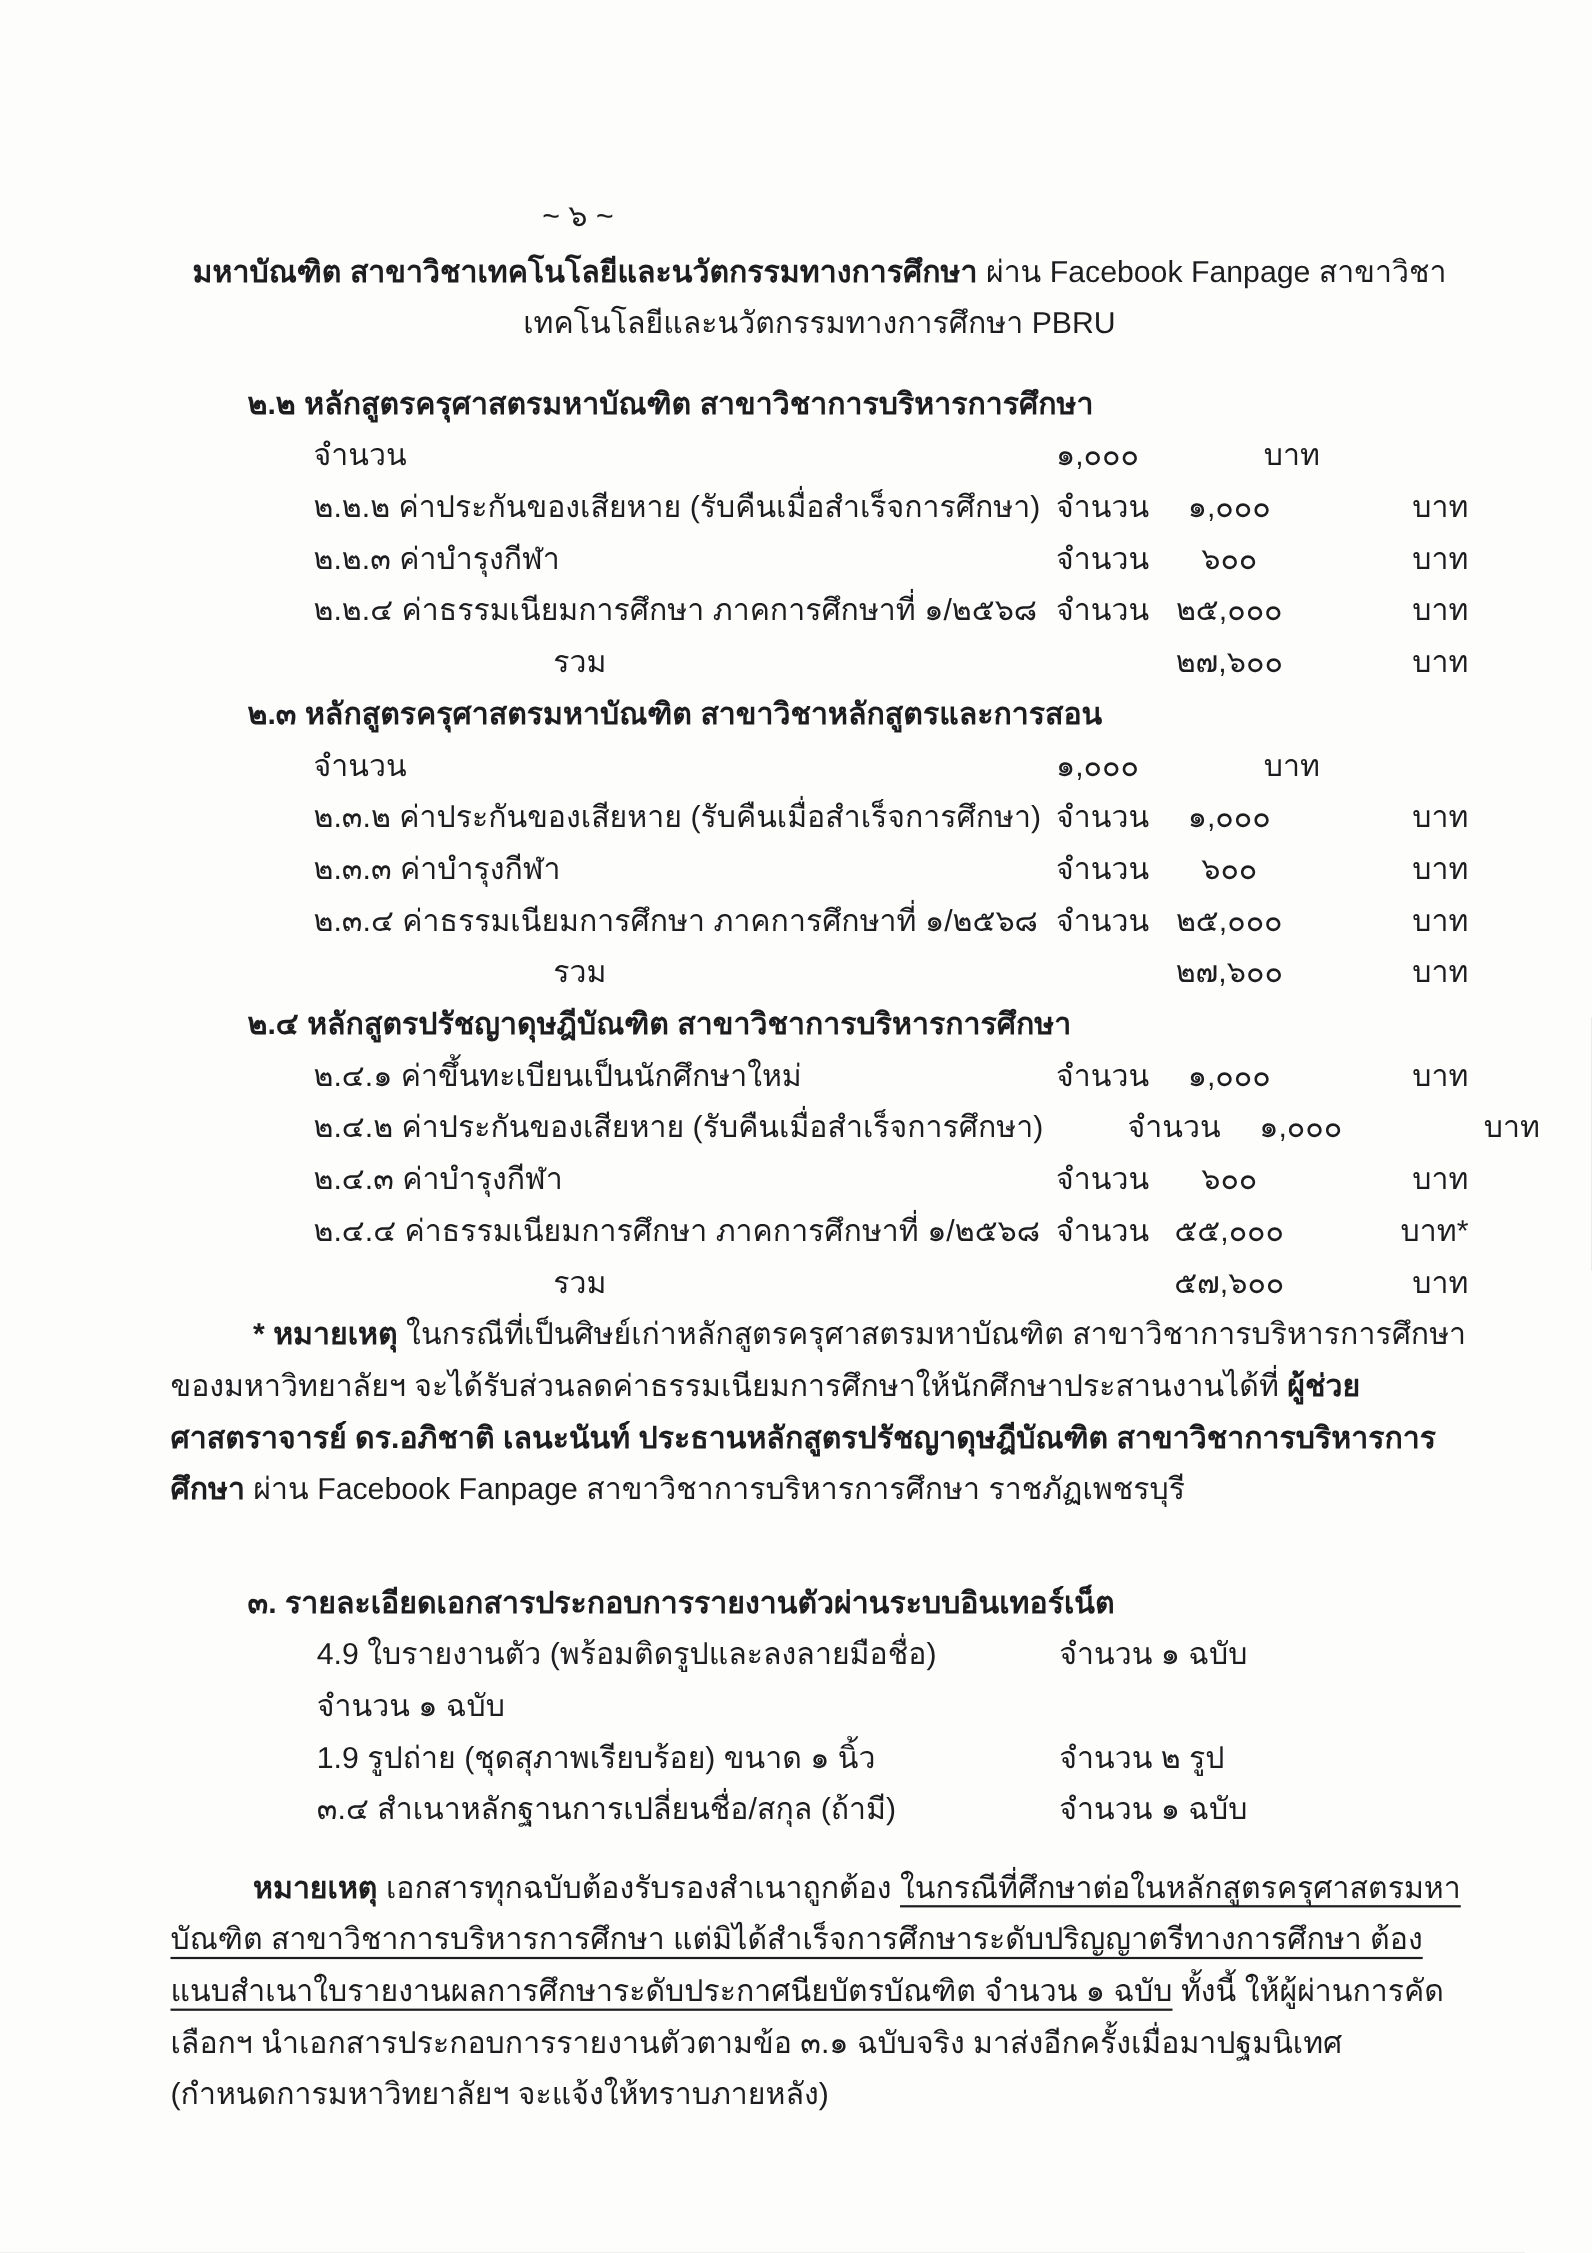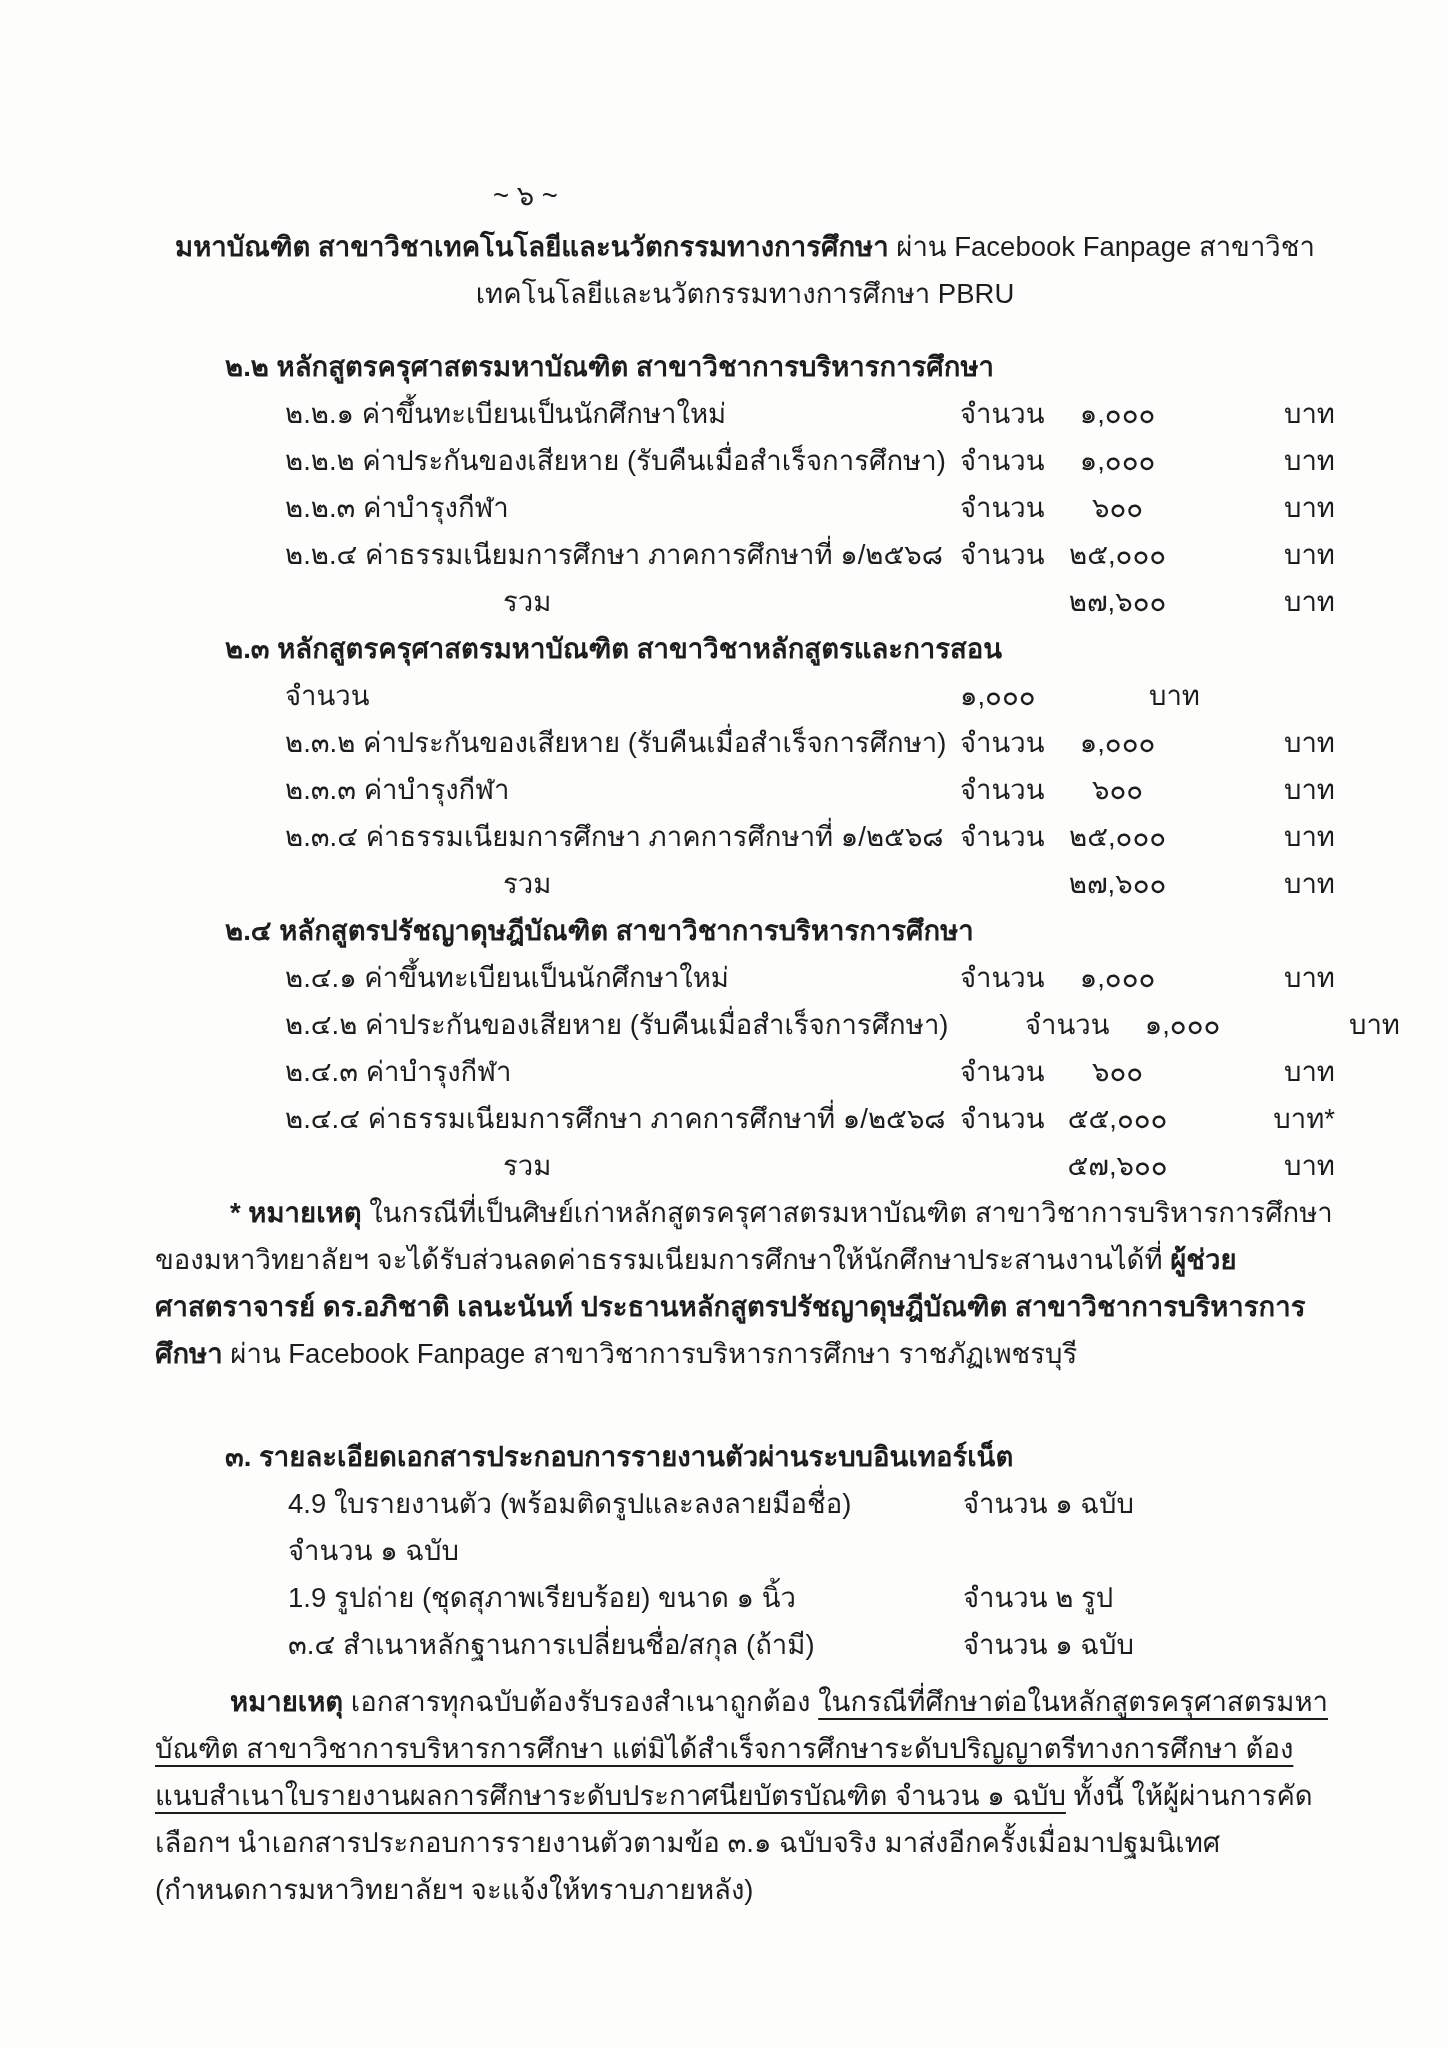--- a/index.html
+++ b/index.html
@@ -24,37 +24,36 @@
   .fees{margin-top:26px;}
   .fee-heading{font-weight:bold;padding-left:70px;}
   .fee-row{display:grid;grid-template-columns:675px 75px 165px auto;padding-left:130px;}
   .fee-row .amount{text-align:center;}
   .fee-row .unit{padding-left:14px;white-space:nowrap;text-align:right;}
   .fee-row.shifted .qty,.fee-row.shifted .amount,.fee-row.shifted .unit{transform:translateX(65px);}
   .total-label{margin-left:218px;}
   .note{text-indent:75px;}
   .docs-heading{font-weight:bold;padding-left:70px;margin-top:56px;}
   .doc-row{display:grid;grid-template-columns:675px auto;padding-left:133px;}
-  .note2{margin-top:10px;}
+  .note2{margin-top:24px;}
 </style>
 </head>
 <body>
 
 <div class="page">
 
   <div class="pageno">~ ๖ ~</div>
 
   <p class="intro"><span class="bold">มหาบัณฑิต สาขาวิชาเทคโนโลยีและนวัตกรรมทางการศึกษา</span> <span>ผ่าน Facebook Fanpage สาขาวิชาเทคโนโลยีและนวัตกรรมทางการศึกษา PBRU</span></p>
 
   <div class="fees">
 
     <div class="fee-section">
       <div class="fee-heading">๒.๒ หลักสูตรครุศาสตรมหาบัณฑิต สาขาวิชาการบริหารการศึกษา</div>
       <div class="fee-row">
-        <span class="cell label"><span>๒.๒.๑</span> <span>ค่าขึ้นทะเบียนเป็นนักศึกษาใหม่</span></span>
         <span class="cell qty">จำนวน</span>
         <span class="cell amount">๑,๐๐๐</span>
         <span class="cell unit">บาท</span>
       </div>
       <div class="fee-row">
         <span class="cell label"><span>๒.๒.๒</span> <span>ค่าประกันของเสียหาย (รับคืนเมื่อสำเร็จการศึกษา)</span></span>
         <span class="cell qty">จำนวน</span>
         <span class="cell amount">๑,๐๐๐</span>
         <span class="cell unit">บาท</span>
       </div>

